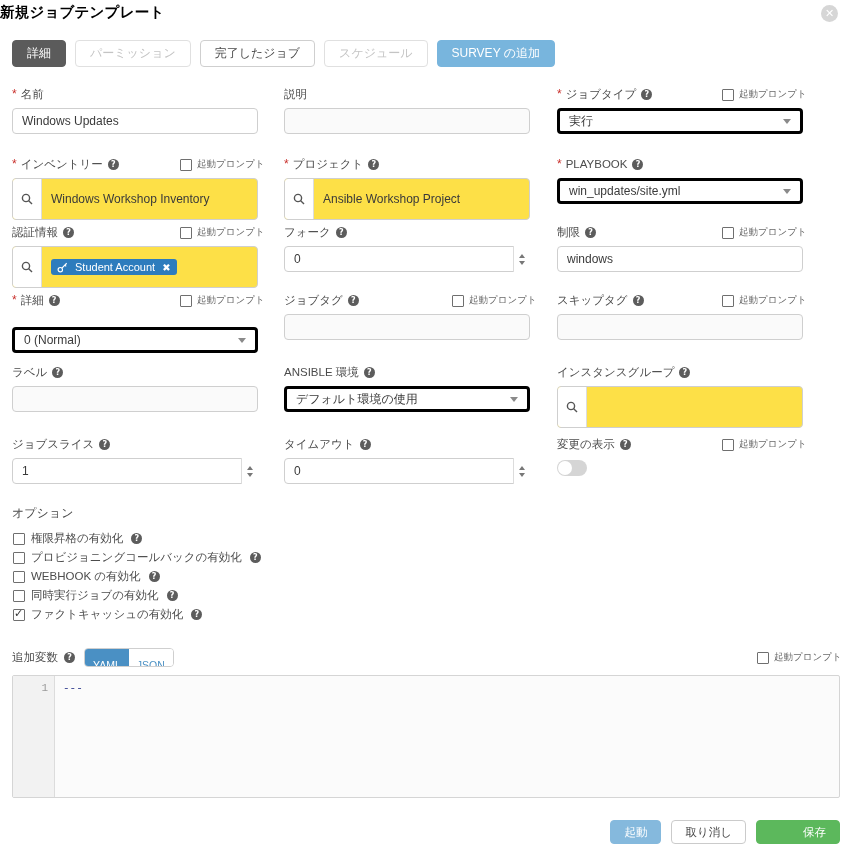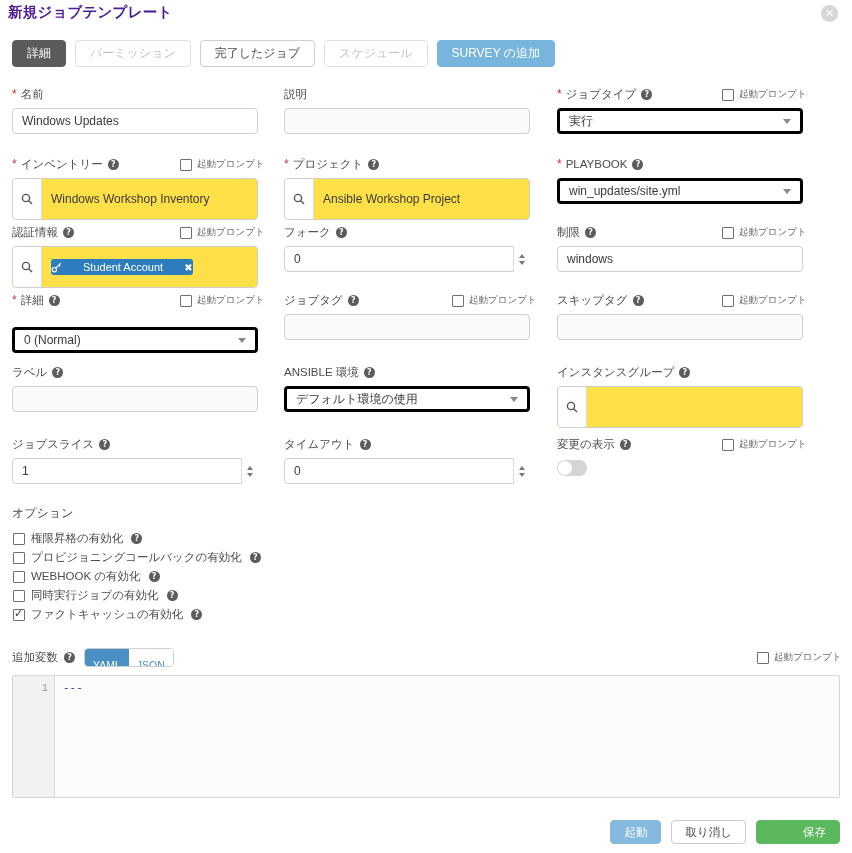--- a/index.html
+++ b/index.html
@@ -8,22 +8,22 @@
     width: 852px; height: 853px;
     background: #ffffff;
     font-family: "Liberation Sans", "DejaVu Sans", sans-serif;
     color: #383838;
     overflow: hidden;
   }
   .page { position: relative; width: 852px; height: 853px; }
 
   
   .title {
-    position: absolute; left: 8px; top: 3px;
-    font-size: 14.5px; font-weight: bold; color: #4c1d95;
+    position: absolute; left: 0; top: 3px;
+    font-size: 14.5px; font-weight: bold; color: #000000;
     letter-spacing: .2px;
   }
   .close-btn {
     position: absolute; right: 14px; top: 5px;
     width: 17px; height: 17px; border-radius: 50%;
     background: #d6d6d6; color: #ffffff;
     font-size: 11px; line-height: 17px; text-align: center;
     font-family: "DejaVu Sans", sans-serif;
     cursor: pointer; user-select: none;
   }
@@ -77,23 +77,23 @@
   }
   .lookup { display: flex; width: 100%; height: 42px;
     border: 1px solid #cfcfcf; border-radius: 4px; background: #fde047; overflow: hidden; }
   .lookup .mag {
     width: 29px; display: flex; align-items: center; justify-content: center;
     border-right: 1px solid #dcdcdc; background: #ffffff; flex: 0 0 29px;
   }
   .lookup .val { flex: 1; display: flex; align-items: center; padding: 0 9px;
     font-size: 12px; color: #3a3a3a; gap: 5px; }
   .chip {
-    display: inline-flex; align-items: center; gap: 21px;
+    display: inline-flex; align-items: center; gap: 7px;
     background: #2d7cbd; color: #ffffff; border-radius: 3px;
-    padding: 2px 0; font-size: 11px; white-space: nowrap;
+    padding: 2px 6px; font-size: 11px; white-space: nowrap;
   }
   .chip .x { font-family: "DejaVu Sans", sans-serif; font-size: 10px; font-weight: bold; cursor: pointer; }
   .spin {
     position: absolute; right: 0; top: 0; width: 17px; height: 100%;
     border-left: 1px solid #dcdcdc; display: flex; flex-direction: column;
     justify-content: center; align-items: center; gap: 3px; background: #ffffff;
   }
   .spin i { display: block; width: 0; height: 0;
     border-left: 3.5px solid transparent; border-right: 3.5px solid transparent; }
   .spin i.up { border-bottom: 4px solid #777; }

